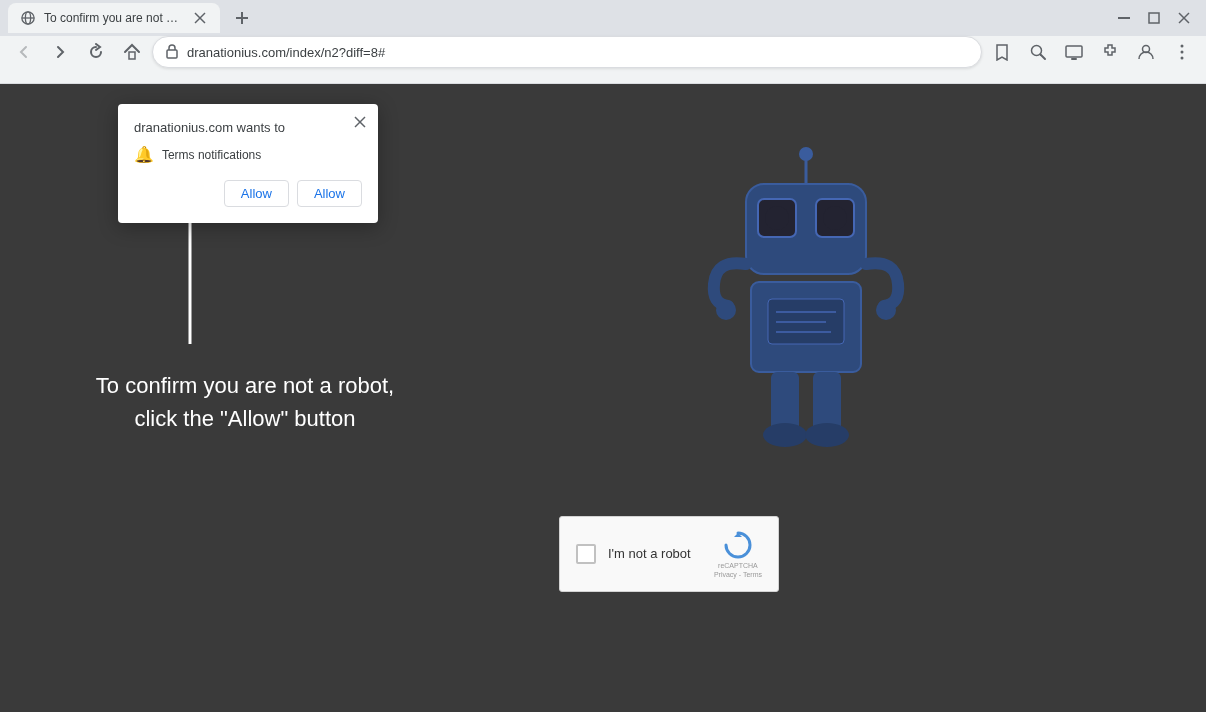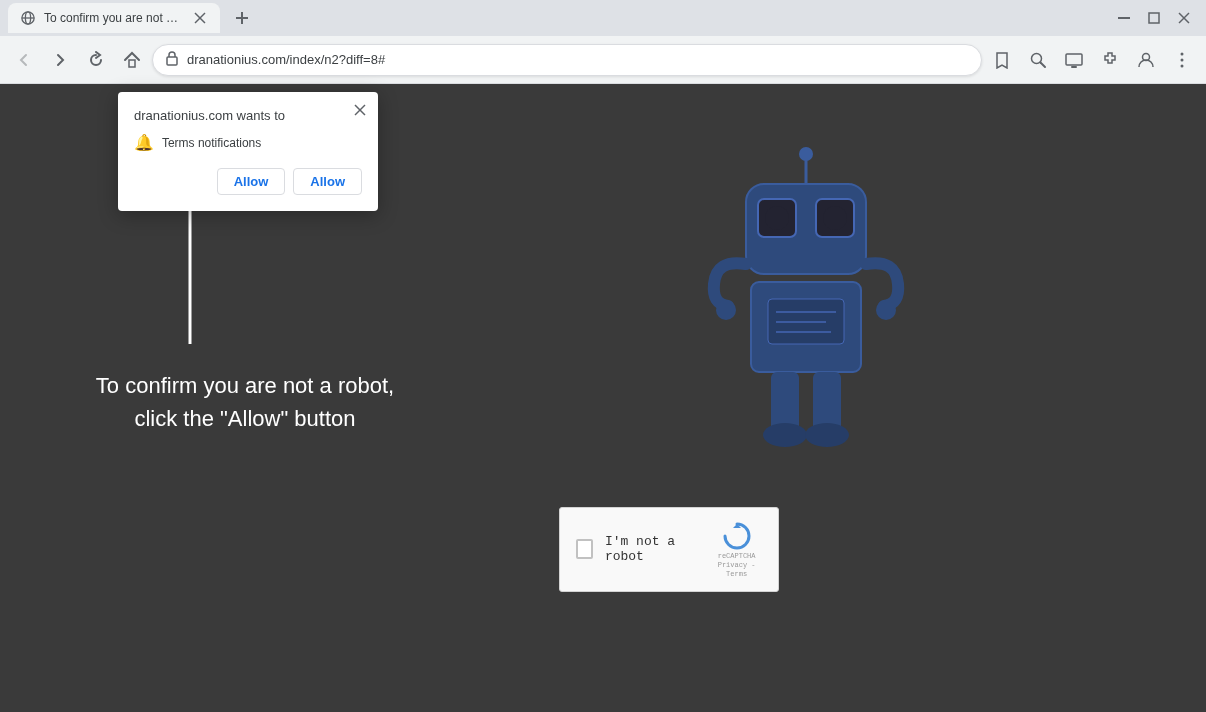--- a/index.html
+++ b/index.html
@@ -55,21 +55,21 @@
     .win-btn {
       width: 28px; height: 20px; display: flex; align-items: center; justify-content: center;
       cursor: pointer; color: #5f6368;
     }
 
     
     .nav-bar {
       height: 48px;
       background: #f1f3f4;
       display: flex;
-      align-items: center;
+      align-items: flex-start;
       padding: 0 8px;
       gap: 4px;
       border-bottom: 1px solid #dadce0;
     }
 
     .nav-btn {
       width: 32px; height: 32px; border-radius: 50%; display: flex; align-items: center; justify-content: center;
       cursor: pointer; color: #5f6368; font-size: 18px;
     }
     .nav-btn.disabled { opacity: 0.4; cursor: default; }
@@ -108,21 +108,21 @@
       position: relative;
       display: flex;
       flex-direction: column;
       align-items: center;
       justify-content: center;
     }
 
     
     .notification-popup {
       position: absolute;
-      top: 8px;
+      top: 20px;
       left: 118px;
       width: 260px;
       background: #fff;
       border-radius: 4px;
       box-shadow: 0 4px 20px rgba(0,0,0,0.3);
       padding: 16px;
       z-index: 100;
     }
 
     .popup-close {
@@ -156,21 +156,21 @@
     }
 
     .popup-btn {
       padding: 5px 16px;
       border-radius: 4px;
       font-size: 13px;
       cursor: pointer;
       border: 1px solid #dadce0;
       background: #fff;
       color: #1a73e8;
-      font-weight: 700;
+      font-weight: 400;
     }
     .popup-btn.allow-btn { }
     .popup-btn.block-btn { }
 
     
     .arrow-container {
       position: absolute;
       left: 160px;
       top: 80px;
     }
@@ -181,21 +181,20 @@
       right: 280px;
       top: 60px;
     }
 
     
     .captcha-container {
       position: absolute;
       bottom: 120px;
       left: 50%;
       transform: translateX(-20%);
-      font-family: Liberation Mono, monospace;
     }
 
     .captcha-box {
       display: flex;
       align-items: center;
       background: #f9f9f9;
       border: 1px solid #d3d3d3;
       border-radius: 3px;
       padding: 12px 16px;
       gap: 12px;

